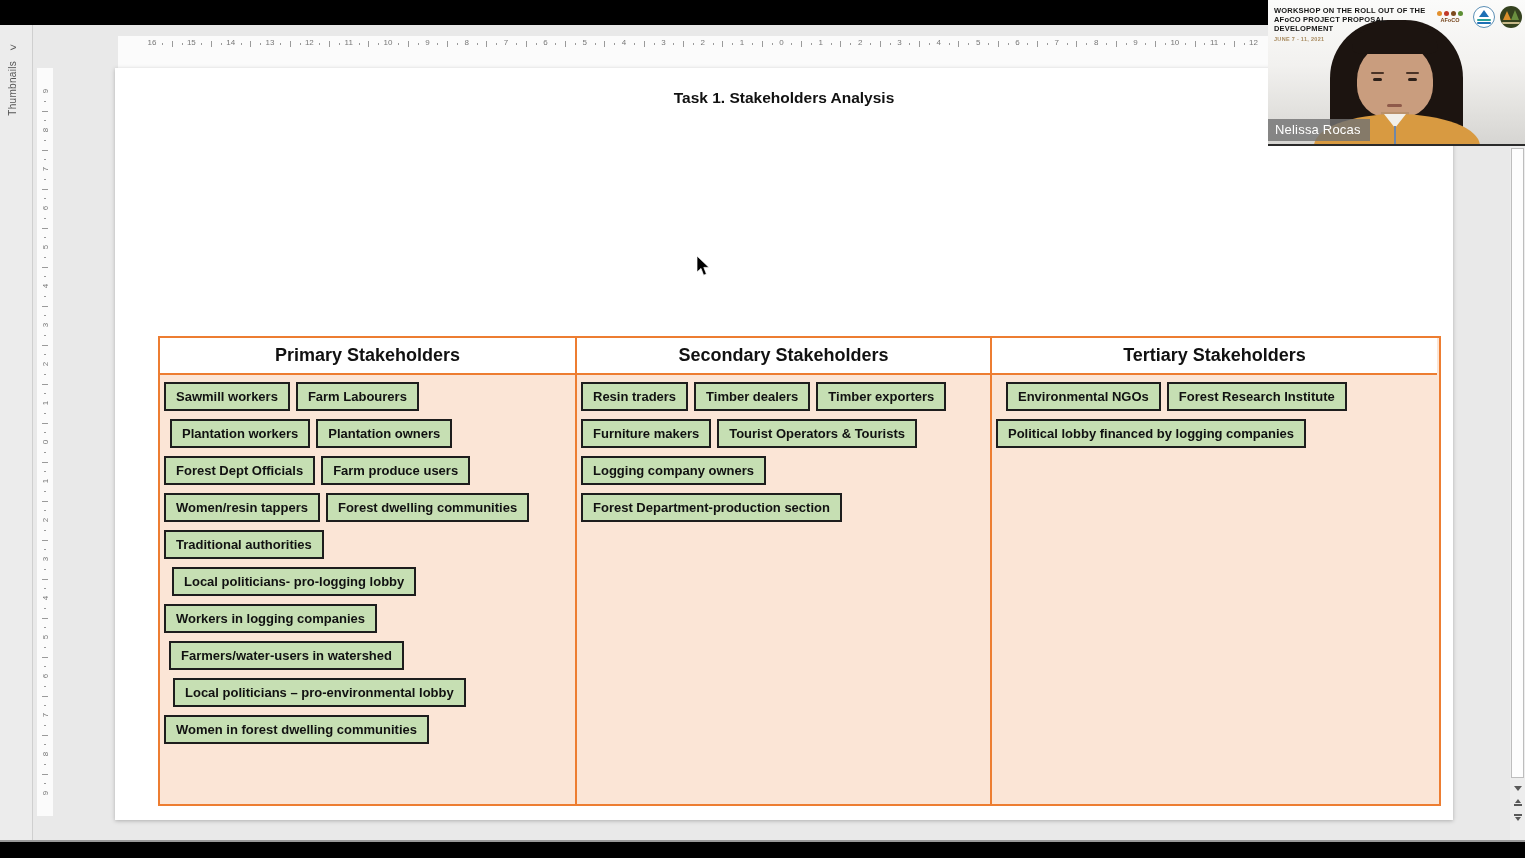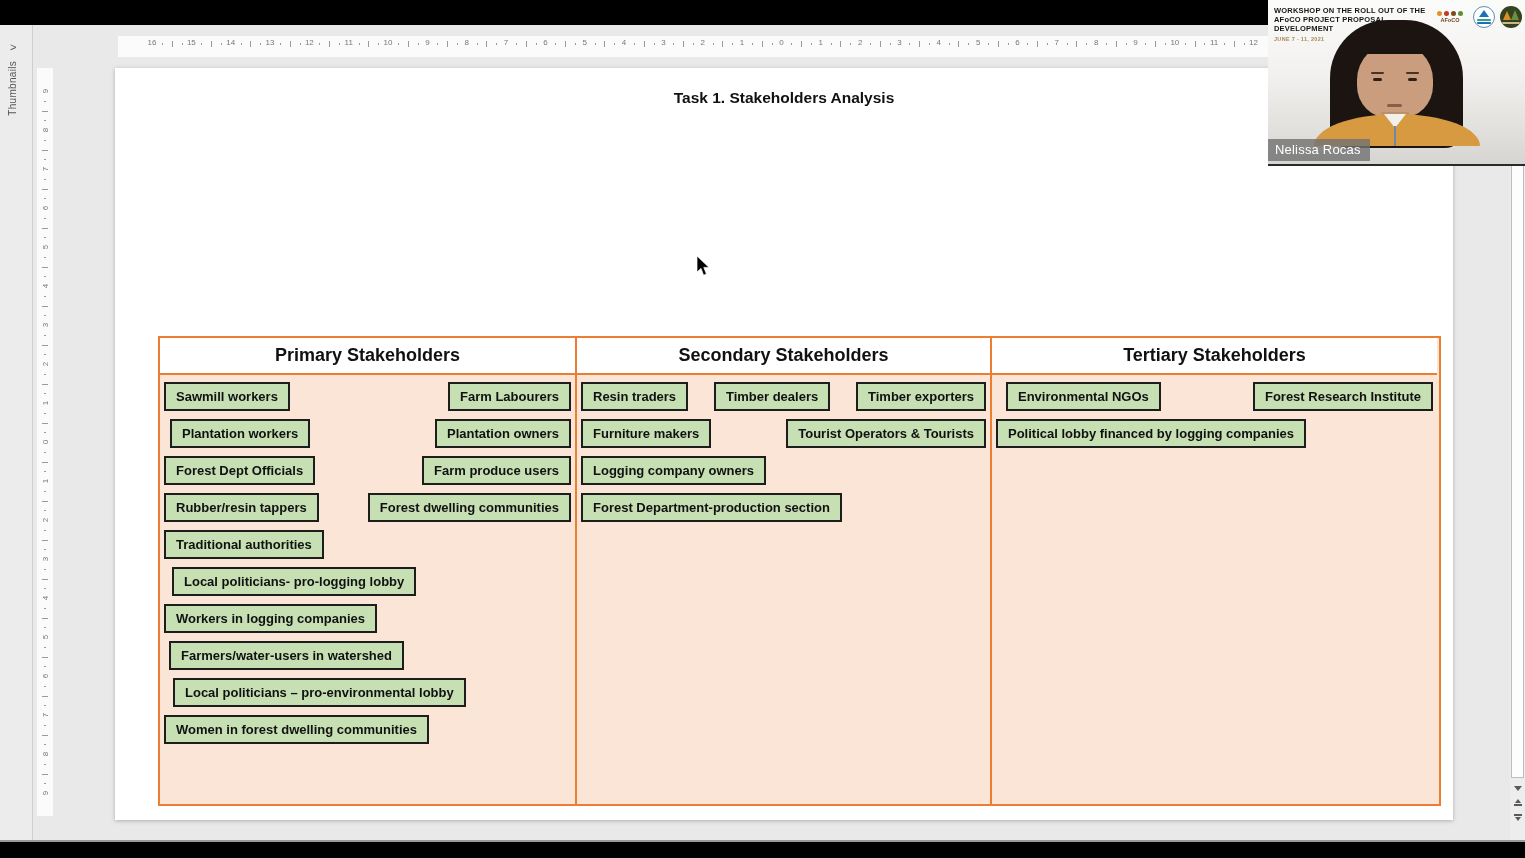--- a/index.html
+++ b/index.html
@@ -16,21 +16,21 @@
 
   
   .sidebar { position:absolute; left:0; top:25px; width:33px; height:815px; background:#ececec; border-right:1px solid #cfcfcf; z-index:2; }
   .sidebar-chevron { position:absolute; left:10px; top:16px; font-size:11px; color:#555; cursor:pointer; }
   .sidebar-label {
     position:absolute; left:7px; top:36px; font-size:10px; color:#555;
     writing-mode:vertical-rl; transform:rotate(180deg); letter-spacing:0.3px;
   }
 
   
-  .hruler { position:absolute; left:118px; top:36px; width:1340px; height:21px; background:#fbfbfb; z-index:1; }
+  .hruler { position:absolute; left:118px; top:36px; width:1340px; height:32px; background:#fbfbfb; z-index:1; }
   .vruler { position:absolute; left:37px; top:68px; width:16px; height:748px; background:#fbfbfb; z-index:1; }
   .ruler-num-h { position:absolute; top:2px; transform:translateX(-50%); font-size:8px; color:#777; }
   .ruler-num-v { position:absolute; left:8px; transform:translate(-50%,-50%) rotate(-90deg); font-size:8px; color:#777; }
   .tick-h { position:absolute; background:#9a9a9a; }
   .tick-h.line { top:5px; width:1px; height:6px; }
   .tick-h.dot  { top:7px; width:1px; height:2px; }
   .tick-v { position:absolute; background:#9a9a9a; }
   .tick-v.line { left:5px; height:1px; width:6px; }
   .tick-v.dot  { left:7px; height:1px; width:2px; }
 
@@ -50,21 +50,21 @@
   .stk-col { display:flex; flex-direction:column; }
   .stk-col.c1 { width:417px; border-right:2px solid #ED7D31; }
   .stk-col.c2 { width:415px; border-right:2px solid #ED7D31; }
   .stk-col.c3 { width:445px; }
   .stk-header {
     height:37px; background:#fff; border-bottom:2px solid #ED7D31;
     display:flex; align-items:center; justify-content:center;
     font-size:18px; font-weight:bold; color:#111;
   }
   .stk-body { flex:1; background:#FBE5D6; padding:7px 4px; display:flex; flex-direction:column; gap:8px; }
-  .box-row { display:flex; gap:6px;justify-content:space-between; }
+  .box-row { display:flex; gap:6px; }
   .sbox {
     background:#C6DFB3; border:2px solid #1d1d1d; color:#111;
     padding:3px 10px; font-size:13px; font-weight:bold; line-height:19px; white-space:nowrap;
   }
   .stk-col.c1 .box-row:nth-child(2) { margin-left:6px; }
   .stk-col.c1 .box-row:nth-child(6) { margin-left:8px; }
   .stk-col.c1 .box-row:nth-child(8) { margin-left:5px; }
   .stk-col.c1 .box-row:nth-child(9) { margin-left:9px; }
   .stk-col.c3 .box-row:nth-child(1) { margin-left:10px; }
 
@@ -76,21 +76,21 @@
   .tri-up { width:0; height:0; border-left:4px solid transparent; border-right:4px solid transparent; border-bottom:5px solid #5a5a5a; }
   .tri-sm.tri-dn { border-left-width:3px; border-right-width:3px; border-top-width:4px; }
   .tri-sm.tri-up { border-left-width:3px; border-right-width:3px; border-bottom-width:4px; }
   .sb-bar { width:8px; height:2px; background:#5a5a5a; margin:1px 0; }
 
   
   .cursor { position:absolute; left:696px; top:255px; z-index:6; }
 
   
   .webcam {
-    position:absolute; left:1268px; top:0; width:257px; height:166px; z-index:10;
+    position:absolute; left:1268px; top:0; width:257px; height:146px; z-index:10;
     background:linear-gradient(180deg,#fbfbfa 0%,#f2f1ef 45%,#e3e2df 75%,#d6d5d2 100%);
     border-bottom:2px solid #2a2a2a; overflow:hidden;
   }
   .wc-banner { position:absolute; left:6px; top:6px; width:172px; }
   .wc-banner-line { font-size:7.5px; font-weight:bold; color:#161616; line-height:9px; letter-spacing:0.2px; }
   .wc-date { font-size:5.5px; font-weight:bold; color:#a88a5e; margin-top:3px; letter-spacing:0.3px; }
   .wc-logos { position:absolute; right:3px; top:5px; display:flex; align-items:center; gap:5px; }
   .logo-afoco { width:36px; height:24px; display:flex; flex-direction:column; align-items:center; justify-content:center; }
   .logo-afoco .dots { display:flex; gap:2px; margin-bottom:1px; }
   .logo-afoco .dots i { width:5px; height:5px; border-radius:50%; display:block; }
@@ -349,21 +349,21 @@
         </div>
         <div class="box-row">
           <span class="sbox">Plantation workers</span>
           <span class="sbox">Plantation owners</span>
         </div>
         <div class="box-row">
           <span class="sbox">Forest Dept Officials</span>
           <span class="sbox">Farm produce users</span>
         </div>
         <div class="box-row">
-          <span class="sbox">Rubber/resin tappers</span>
+          <span class="sbox">Women/resin tappers</span>
           <span class="sbox">Forest dwelling communities</span>
         </div>
         <div class="box-row">
           <span class="sbox">Traditional authorities</span>
         </div>
         <div class="box-row">
           <span class="sbox">Local politicians- pro-logging lobby</span>
         </div>
         <div class="box-row">
           <span class="sbox">Workers in logging companies</span>

